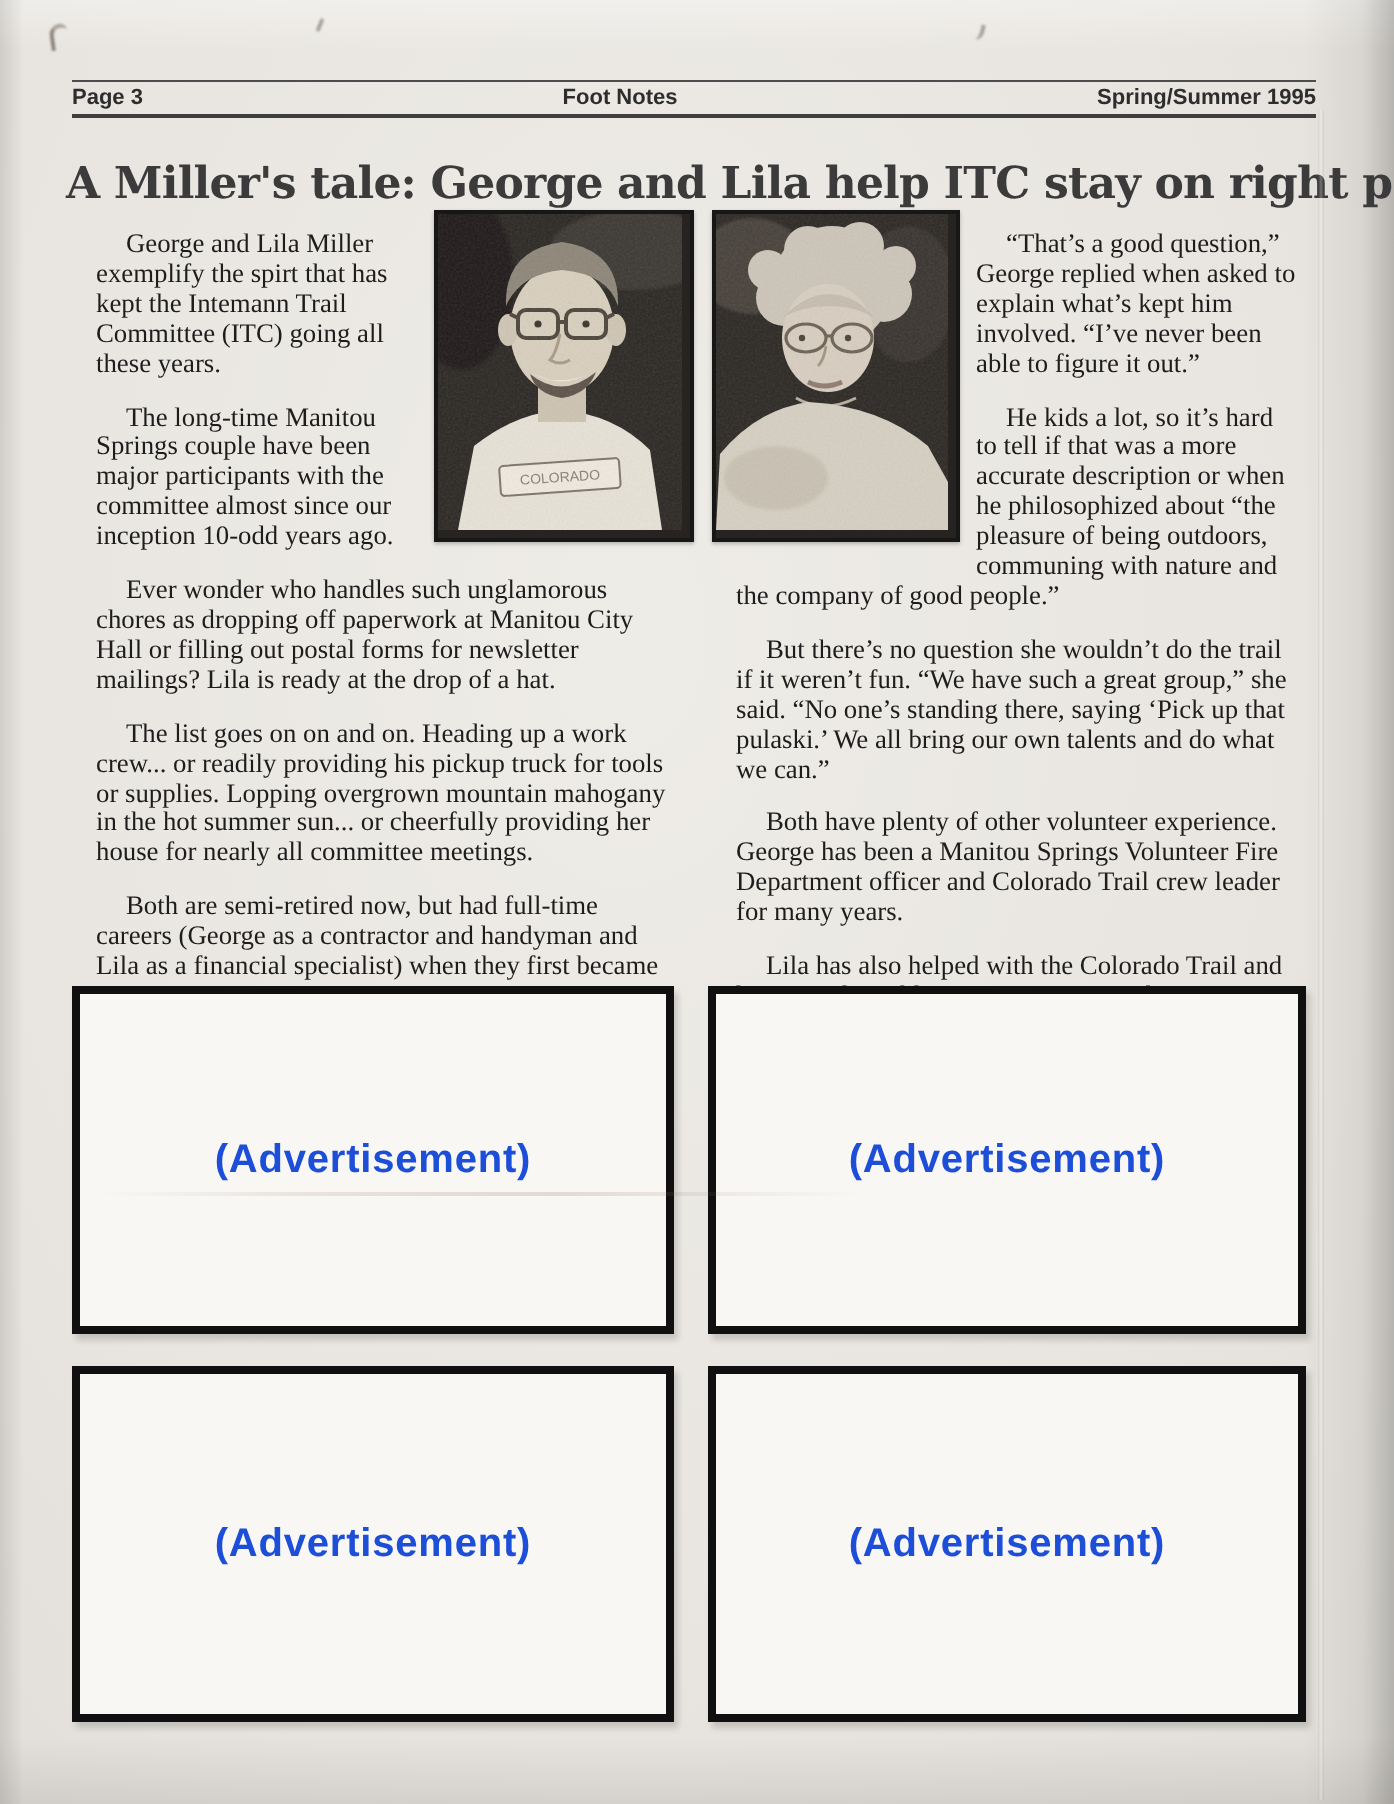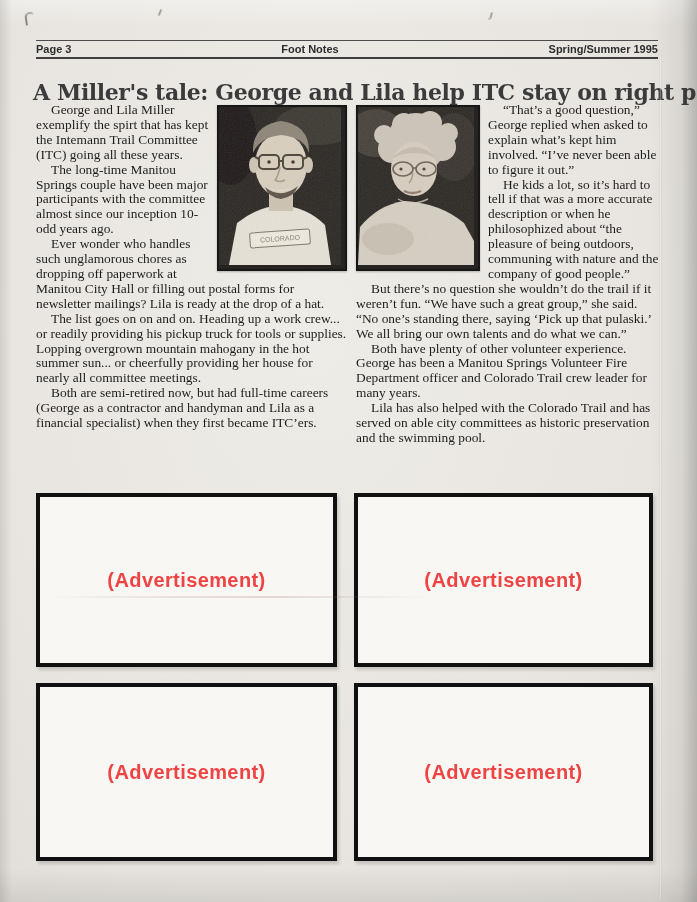--- a/index.html
+++ b/index.html
@@ -32,31 +32,31 @@
     display:flex; justify-content:space-between; align-items:center;
     font-family:"Liberation Sans", sans-serif; font-weight:bold; font-size:11px; color:#2d2d2d; }
   
   .headline { position:absolute; left:33px; top:64px; width:660px; white-space:nowrap;
     font-family:"DejaVu Serif", serif; font-size:22px; font-weight:600;
     letter-spacing:-0.4px; color:#3b3b3b; }
   
   .col { position:absolute; top:103px; font-size:13.4px; line-height:14.9px; color:#1d1d1d; }
   .col-left  { left:36px;  width:311px; }
   .col-right { left:356px; width:306px; }
-  .col p { margin:0; text-indent:15px; }
+  .col p { margin:12px; text-indent:15px; }
   .photo { border:2px solid #171717; background:#262320; box-shadow:0 1px 2px rgba(0,0,0,0.25); }
   .photo-george { float:right; width:126px; height:162px; margin:2px 0 6px 8px; }
   .photo-lila   { float:left;  width:120px; height:162px; margin:2px 8px 6px 0; }
   .photo svg { display:block; }
   
   .ad { position:absolute; box-sizing:border-box; background:#f8f7f4;
     border:4px solid #101010; box-shadow:2px 3px 3px rgba(0,0,0,0.15);
     display:flex; align-items:center; justify-content:center; }
   .ad-label { font-family:"Liberation Sans", sans-serif; font-weight:bold;
-    font-size:20px; letter-spacing:0.4px; color:#ef4444; }
+    font-size:20px; letter-spacing:0.4px; color:#1d4ed8; }
   .ad1 { left:36px;  top:493px; width:301px; height:174px; }
   .ad2 { left:354px; top:493px; width:299px; height:174px; }
   .ad3 { left:36px;  top:683px; width:301px; height:178px; }
   .ad4 { left:354px; top:683px; width:299px; height:178px; }
   
   .crease-v { position:absolute; left:659px; top:55px; width:3px; height:845px;
     background:linear-gradient(90deg, rgba(0,0,0,0.05), rgba(255,255,255,0.28), rgba(0,0,0,0.07)); }
   .crease-h { position:absolute; left:50px; top:596px; width:380px; height:2px;
     background:linear-gradient(90deg, rgba(0,0,0,0) 0%, rgba(150,108,100,0.16) 30%,
       rgba(150,108,100,0.22) 60%, rgba(0,0,0,0) 100%); }

